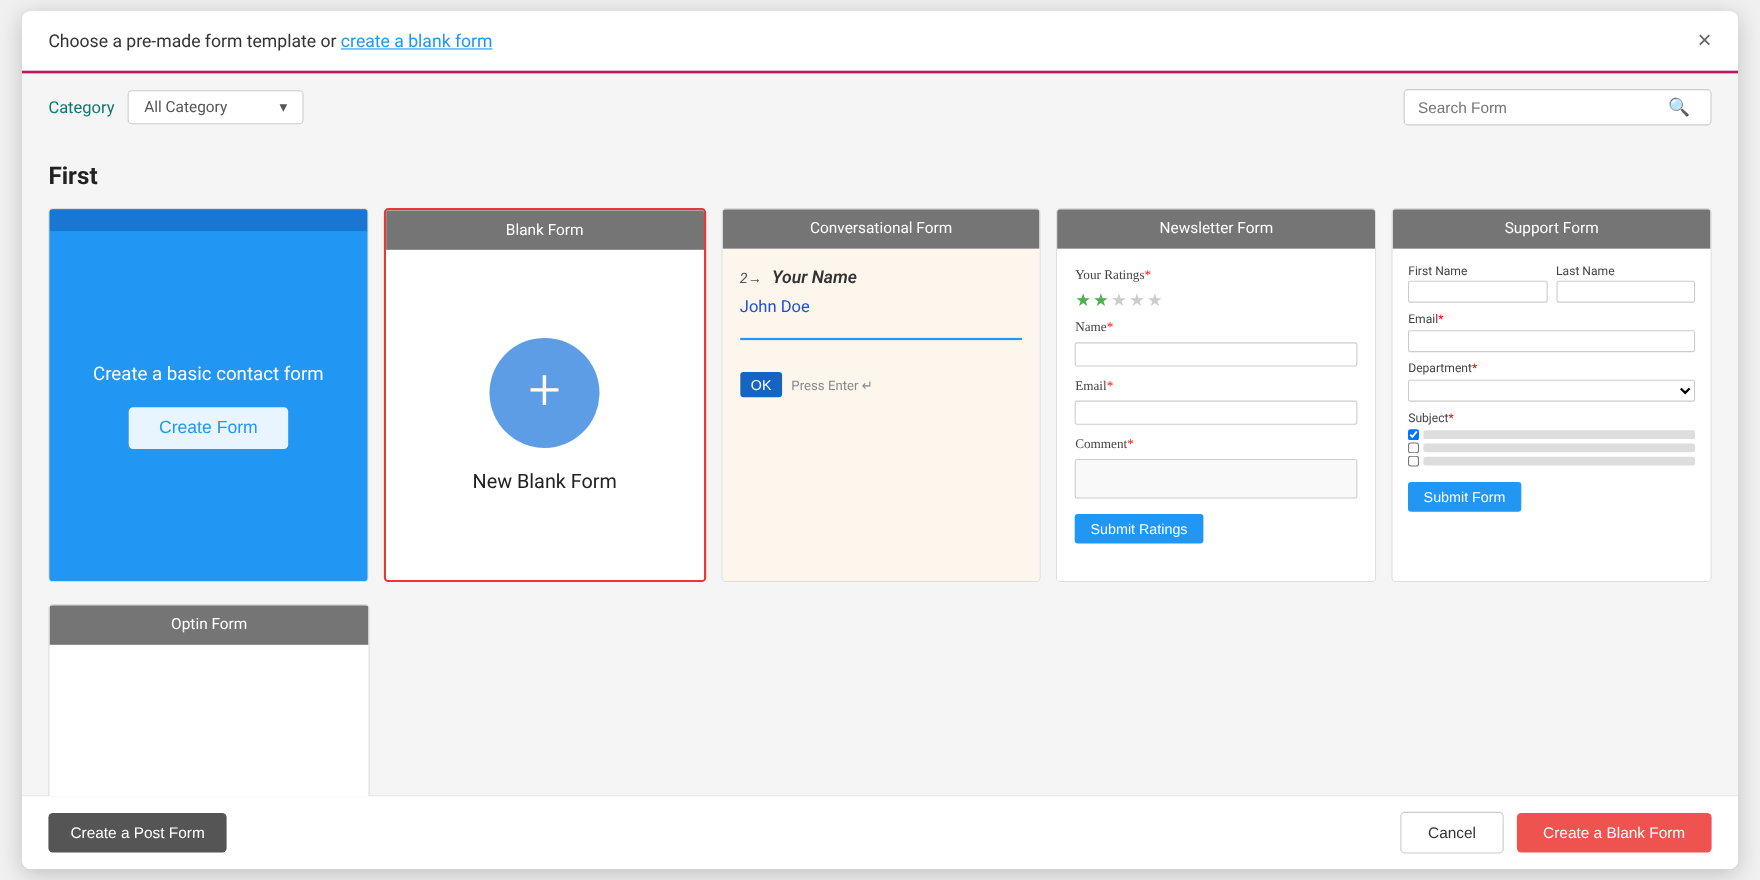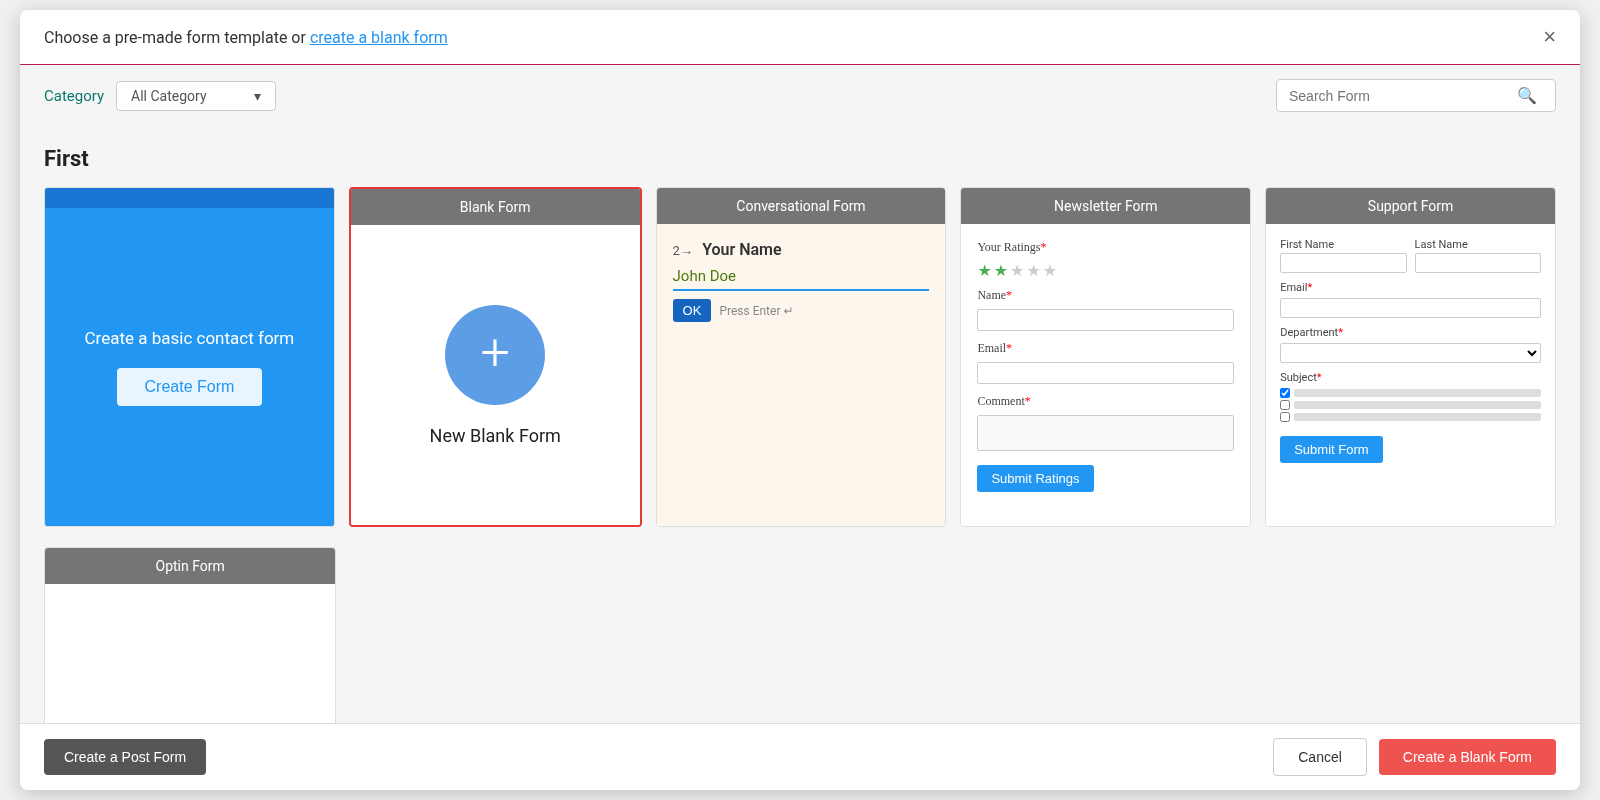--- a/index.html
+++ b/index.html
@@ -21,21 +21,21 @@
       box-shadow: 0 4px 20px rgba(0,0,0,0.2);
       display: flex;
       flex-direction: column;
       position: relative;
     }
     .modal-header {
       display: flex;
       align-items: center;
       justify-content: space-between;
       padding: 16px 24px;
-      border-bottom: 1px solid #be185d;
+      border-bottom: 3px solid #be185d;
       background: #fff;
       border-radius: 8px 8px 0 0;
     }
     .modal-header-text {
       font-size: 16px;
       color: #333;
     }
     .modal-header-text a {
       color: #2196F3;
       text-decoration: underline;
@@ -201,28 +201,29 @@
     .conversational-card .card-body {
       background: #fdf6ec;
       padding: 16px;
       align-items: flex-start;
       justify-content: flex-start;
     }
     .conv-step {
       font-size: 13px;
       color: #555;
       margin-bottom: 8px;
+      font-style: italic;
     }
     .conv-input-value {
       font-size: 15px;
-      color: #4d7c0f;
+      color: #1d4ed8;
       border-bottom: 2px solid #2196F3;
       width: 100%;
-      padding-bottom: 4px;
-      margin-bottom: 8px;
+      padding-bottom: 20px;
+      margin-bottom: 29px;
     }
     .conv-ok-row {
       display: flex;
       align-items: center;
       gap: 8px;
     }
     .ok-btn {
       background: #1565C0;
       color: #fff;
       border: none;

